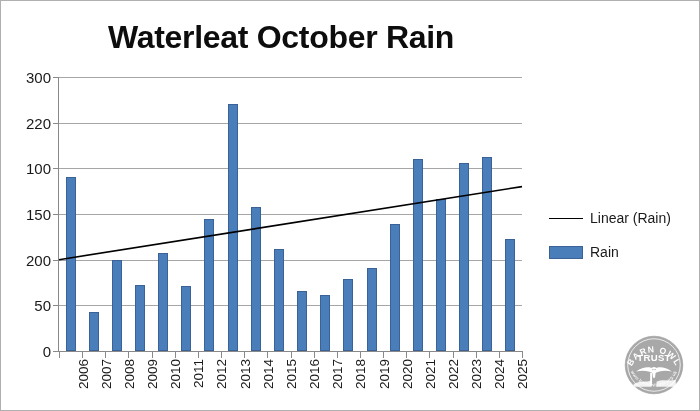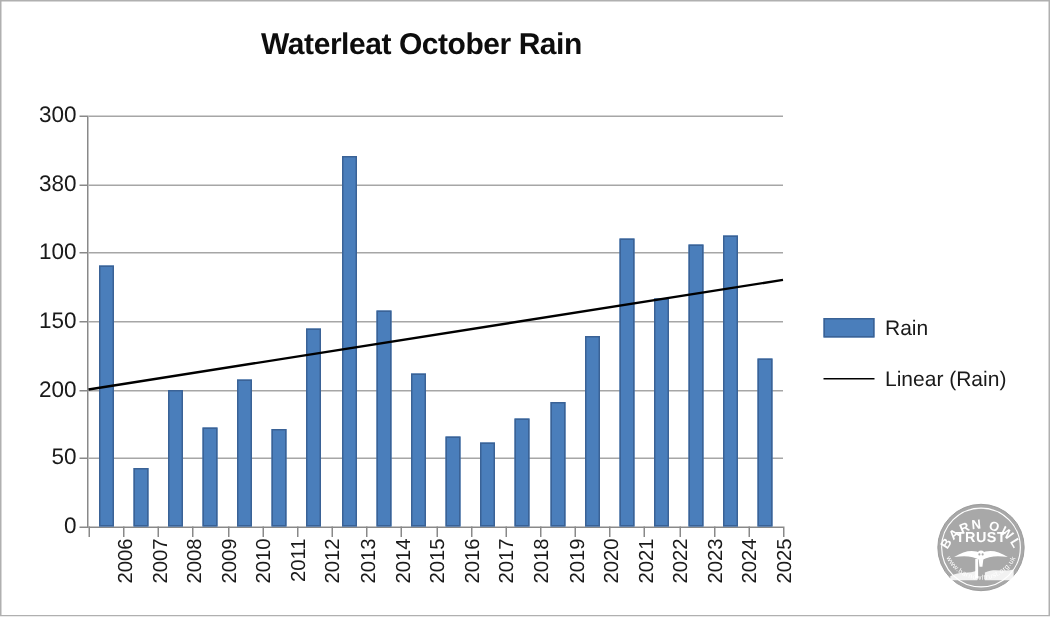--- a/index.html
+++ b/index.html
@@ -19,21 +19,21 @@
     border: 1px solid #b0b0b0;
     overflow: hidden;
   }
   
   #chart-title {
     position: absolute;
     left: 0;
     top: 18px;
     width: 560px;
     text-align: center;
-    font-size: 20px;
+    font-size: 32px;
     font-weight: bold;
     color: #0d0d0d;
     letter-spacing: -0.3px;
     font-family: "Liberation Sans", sans-serif;
     white-space: nowrap;
   }
   
   #plot-area {
     position: absolute;
     left: 58px;
@@ -196,21 +196,21 @@
       <div class="y-label" style="top: 274px;">0</div>
       <div class="y-tick" style="top: 274px; left: 52px;"></div>
       <div class="y-label" style="top: 228.333px; text-align: right;">50</div>
       <div class="y-tick" style="top: 228.333px; left: 52px;"></div>
       <div class="y-label" style="top: 182.667px;">200</div>
       <div class="y-tick" style="top: 182.667px; left: 52px;"></div>
       <div class="y-label" style="top: 137px;">150</div>
       <div class="y-tick" style="top: 137px; left: 52px;"></div>
       <div class="y-label" style="top: 91.3333px;">100</div>
       <div class="y-tick" style="top: 91.3333px; left: 52px;"></div>
-      <div class="y-label" style="top: 45.6667px;">380</div>
+      <div class="y-label" style="top: 45.6667px;">220</div>
       <div class="y-tick" style="top: 45.6667px; left: 52px;"></div>
       <div class="y-label" style="top: 0px;">300</div>
       <div class="y-tick" style="top: 0px; left: 52px;"></div>
     </div>
   <div id="y-axis-line"></div>
 
   <div id="plot-area">
     <div id="gridlines">
         <div class="gridline zero-line" style="top: 274px;"></div>
         <div class="gridline" style="top: 228.333px;"></div>
@@ -288,26 +288,26 @@
       <div class="x-label" style="left: 340.675px;">2020</div>
       <div class="x-label" style="left: 363.825px;">2021</div>
       <div class="x-label" style="left: 386.975px;">2022</div>
       <div class="x-label" style="left: 410.125px;">2023</div>
       <div class="x-label" style="left: 433.275px;">2024</div>
       <div class="x-label" style="left: 456.425px;">2025</div>
     </div>
 
   <div id="legend">
     <div class="legend-row">
+      <span class="legend-swatch-line"></span>
+      <span class="legend-text">Linear (Rain)</span>
+    </div>
+    <div class="legend-row">
       <span class="legend-swatch-bar"></span>
       <span class="legend-text">Rain</span>
-    </div>
-    <div class="legend-row">
-      <span class="legend-swatch-line"></span>
-      <span class="legend-text">Linear (Rain)</span>
     </div>
   </div>
 
   <svg id="logo" viewBox="0 0 100 100">
     <defs>
       <path id="arc-top" d="M 14,56 A 38,38 0 0 1 86,56" fill="none"></path>
       <path id="arc-bottom" d="M 12,56 A 40,40 0 0 0 88,56" fill="none"></path>
     </defs>
     <circle cx="50" cy="50" r="45" fill="#a8a8a8" stroke="#9a9a9a" stroke-width="1"></circle>
     <circle cx="50" cy="50" r="41" fill="none" stroke="#ffffff" stroke-width="1.2"></circle>

